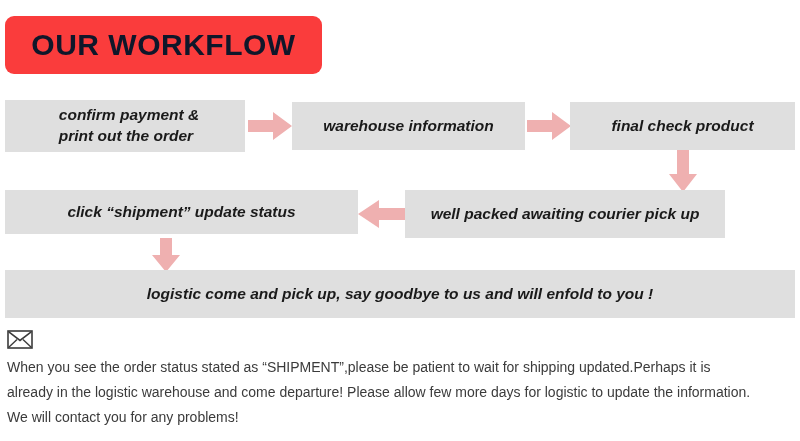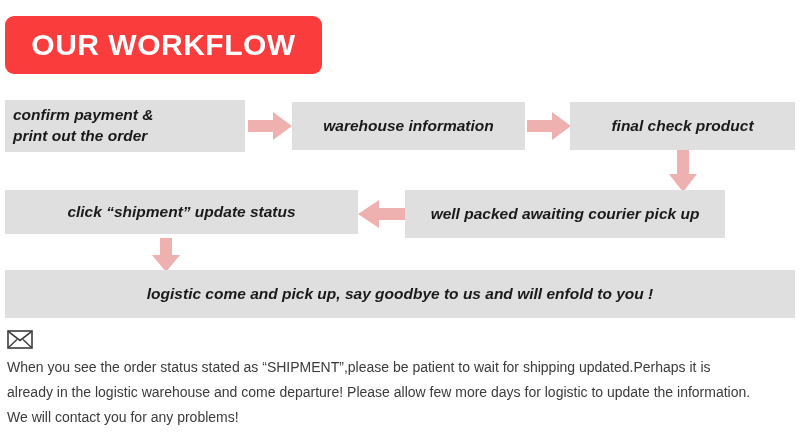--- a/index.html
+++ b/index.html
@@ -36,21 +36,21 @@
     border-radius: 9px;
     display: flex;
     align-items: center;
     justify-content: center;
   }
   .title-banner .title-text {
     font-family: "Liberation Sans", sans-serif;
     font-size: 30px;
     font-weight: 700;
     letter-spacing: 0.5px;
-    color: #ffffff;
+    color: #0f172a;
     white-space: nowrap;
   }
 
   
   .flow-box {
     position: absolute;
     background: #dfdfdf;
     display: flex;
     align-items: center;
     box-sizing: border-box;
@@ -62,20 +62,21 @@
     font-size: 15.5px;
     color: #1a1a1a;
     line-height: 1.35;
     white-space: pre-line;
   }
 
   
   .box-confirm {
     left: 5px;  top: 100px;  width: 240px; height: 52px;
     padding-left: 8px;
+    justify-content: center;
   }
   .box-confirm .box-text {
     text-align: left;
   }
   .box-warehouse {
     left: 292px; top: 102px; width: 233px; height: 48px;
     justify-content: center;
   }
   .box-final {
     left: 570px; top: 102px; width: 225px; height: 48px;

